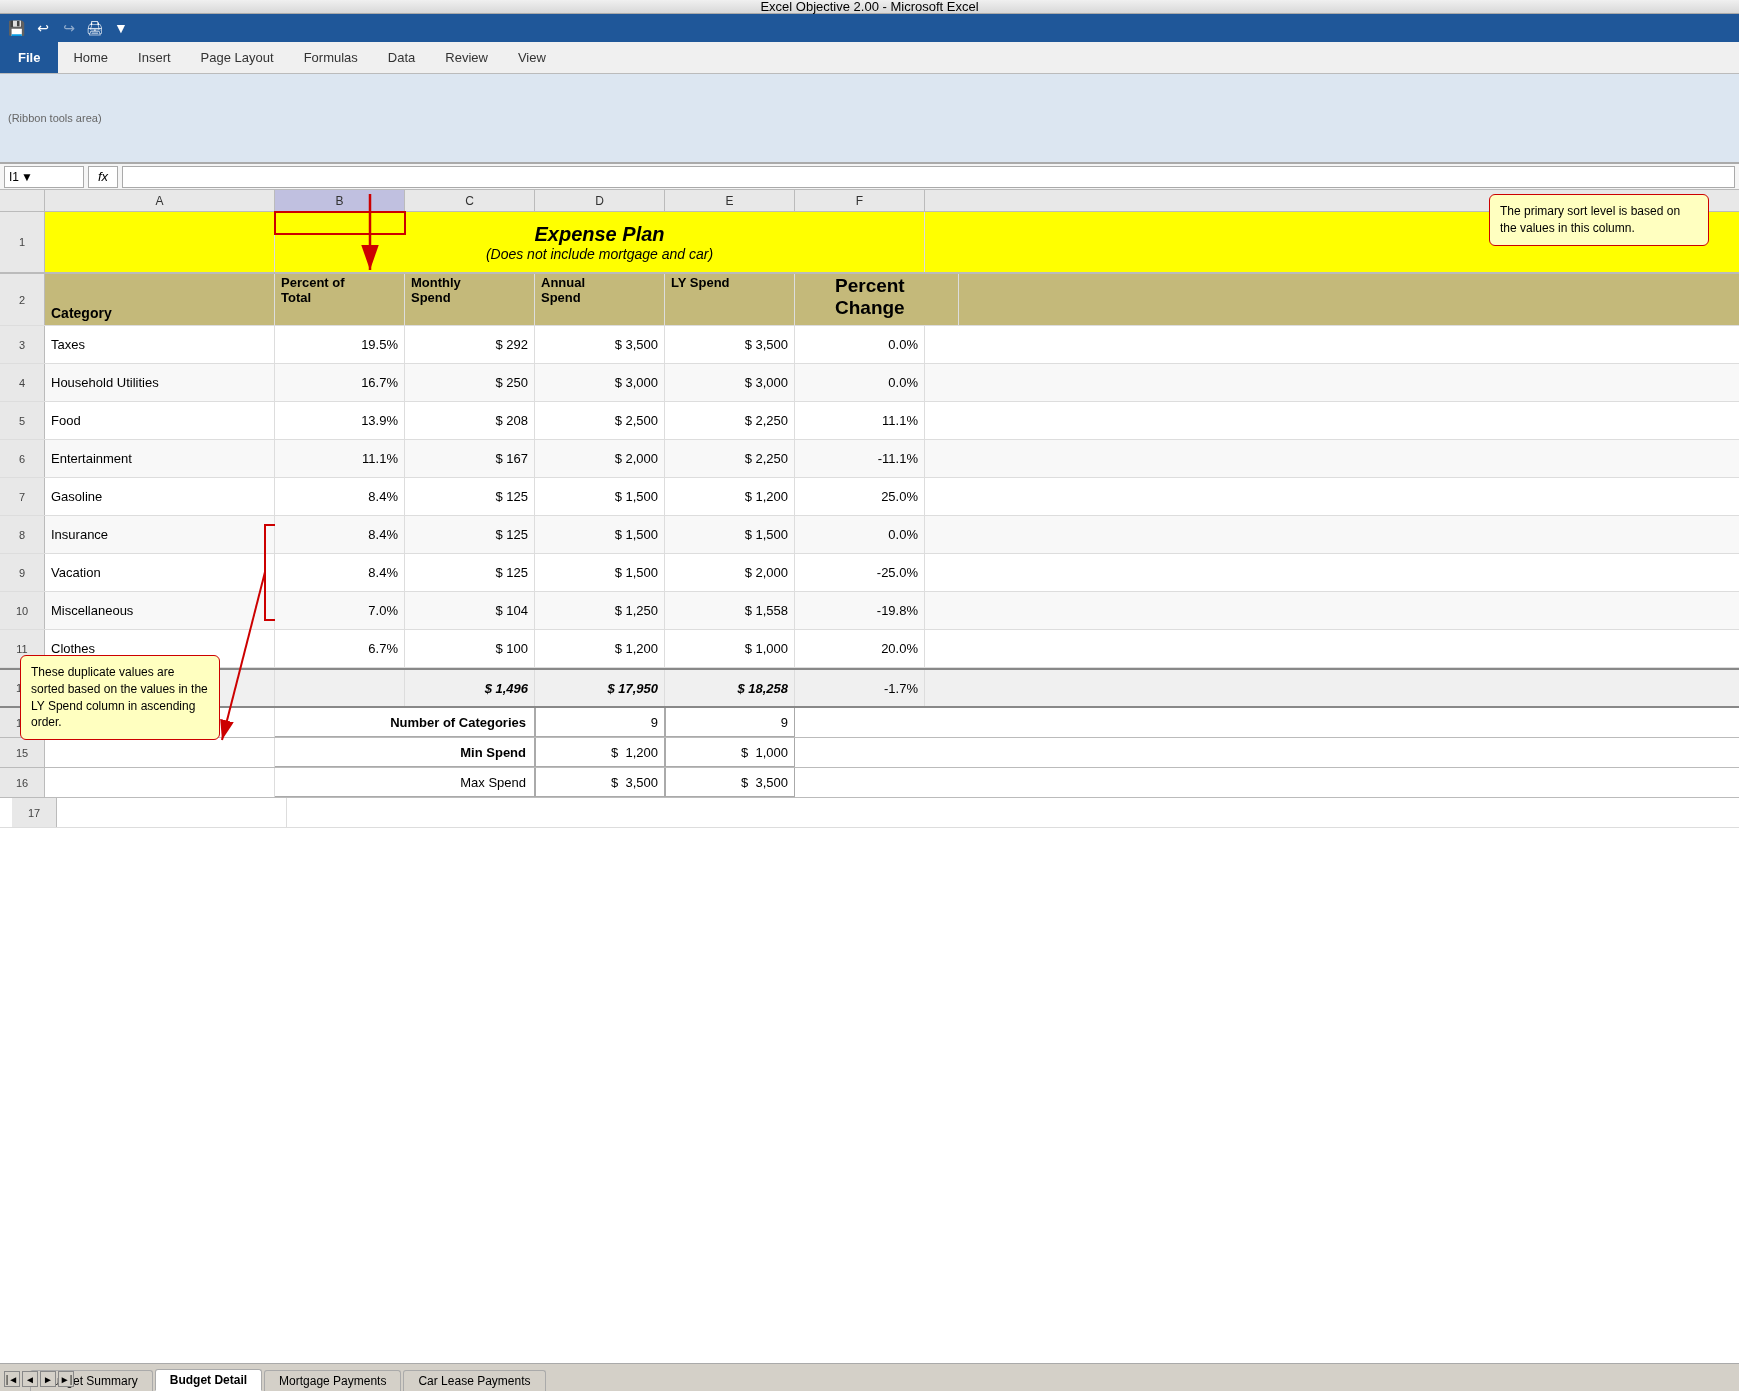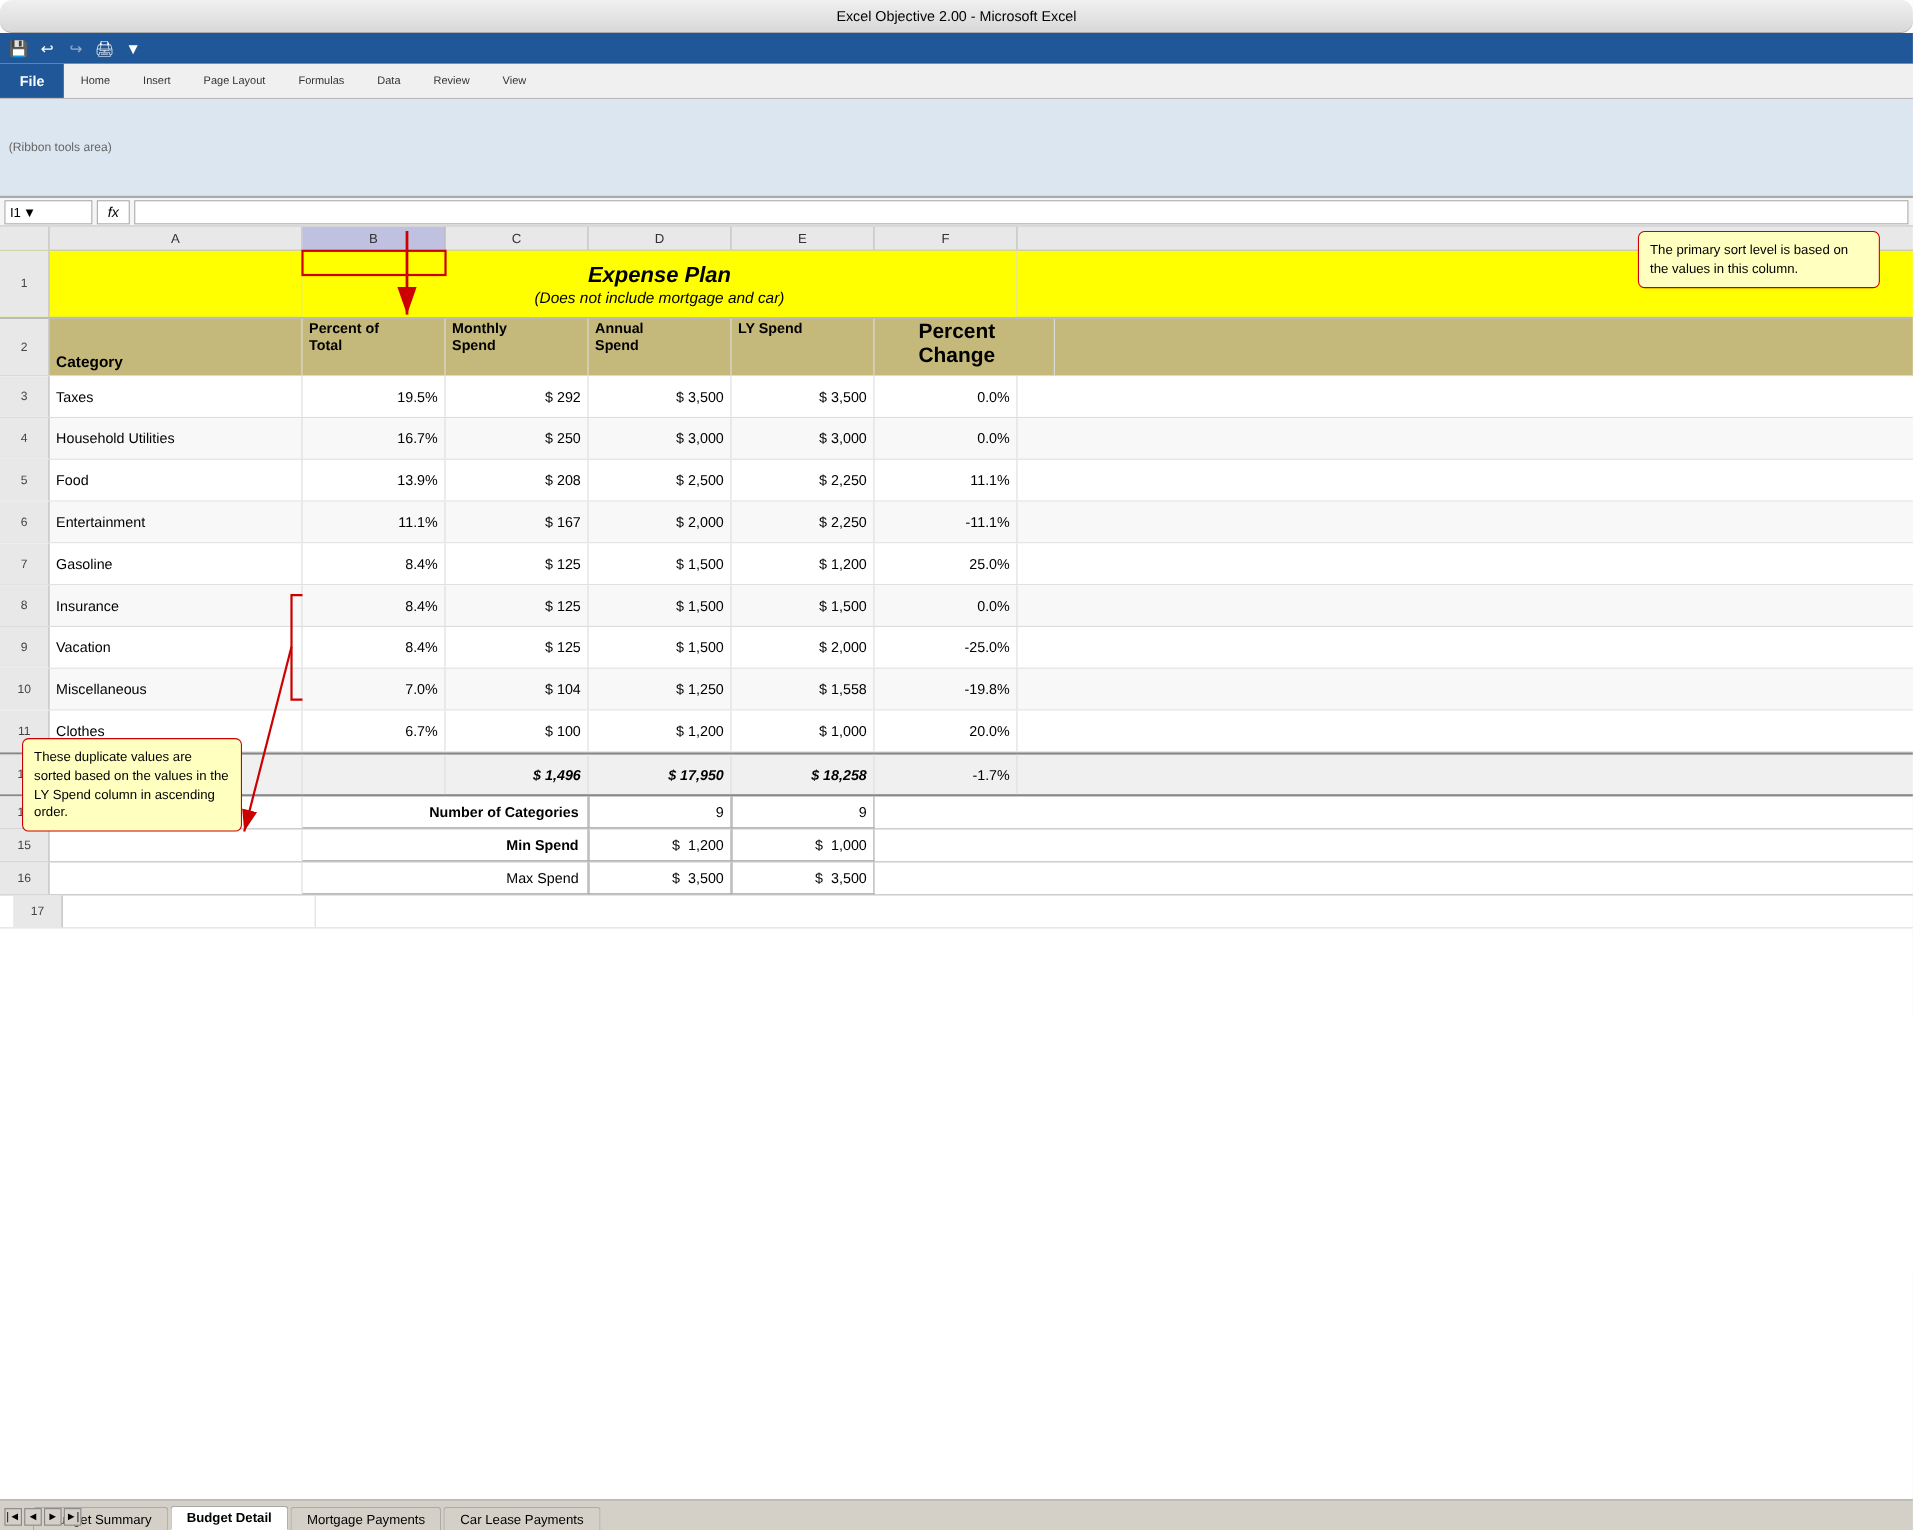--- a/index.html
+++ b/index.html
@@ -1,28 +1,27 @@
 <!DOCTYPE html>
 <html><head>
   <meta charset="utf-8">
   <style>
     * { box-sizing: border-box; margin: 0; padding: 0; }
     body { font-family: 'Segoe UI', Arial, sans-serif; font-size: 13px; background: #d4d0c8; width: 1739px; height: 1391px; overflow: hidden; }
 
     
     .title-bar {
       background: linear-gradient(to bottom, #f0f0f0, #d8d8d8);
-      height: 30px;
+      height: 14px;
       display: flex;
       align-items: center;
       justify-content: center;
       font-size: 13px;
       color: #000;
       border-bottom: 1px solid #aaa;
-      border-radius: 11px;
     }
     .ribbon-tabs {
       display: flex;
       align-items: stretch;
       height: 32px;
       background: #f0f0f0;
       border-bottom: 1px solid #bbb;
     }
     .tab-file {
       background: #1f5799;
@@ -30,21 +29,21 @@
       padding: 0 18px;
       display: flex;
       align-items: center;
       font-size: 13px;
       font-weight: bold;
     }
     .tab-item {
       padding: 0 15px;
       display: flex;
       align-items: center;
-      font-size: 10px;
+      font-size: 13px;
       color: #333;
       border-right: none;
       cursor: pointer;
     }
 
     
     .formula-bar {
       display: flex;
       align-items: center;
       height: 26px;

